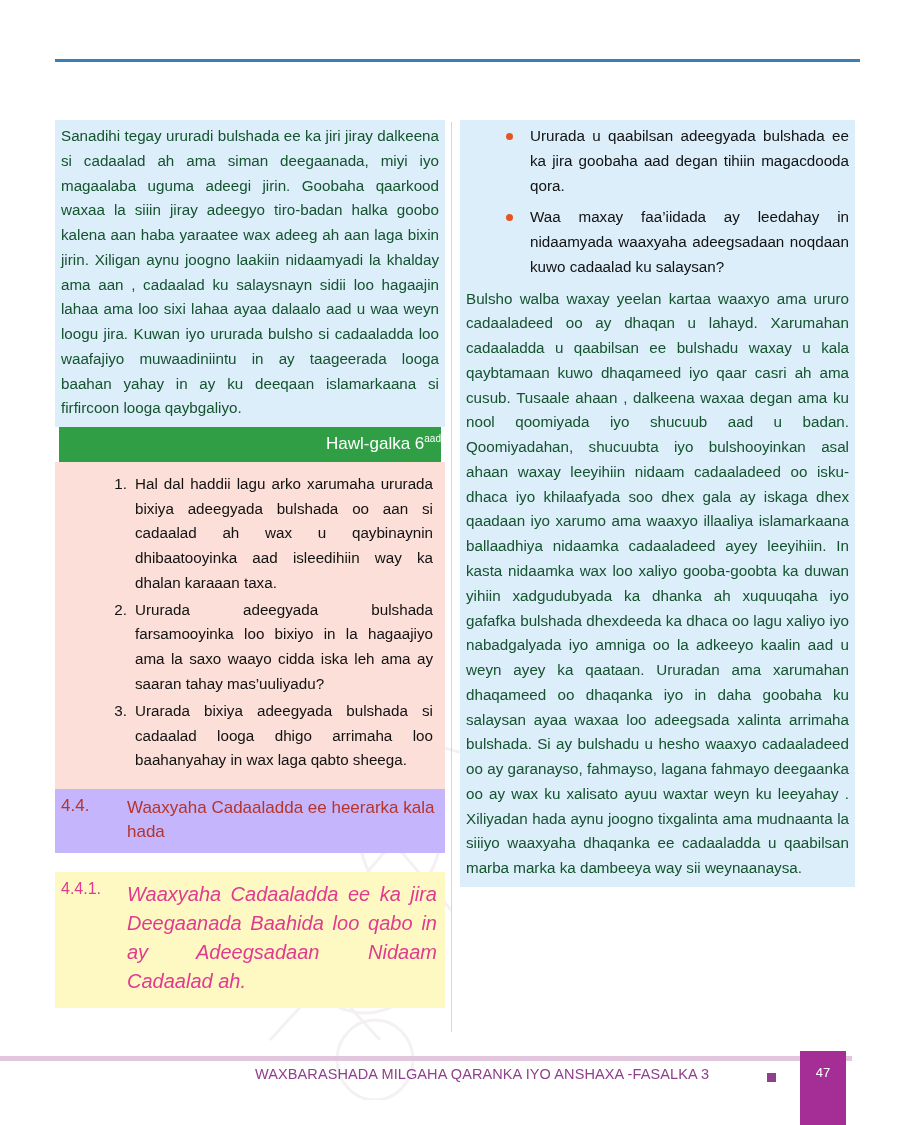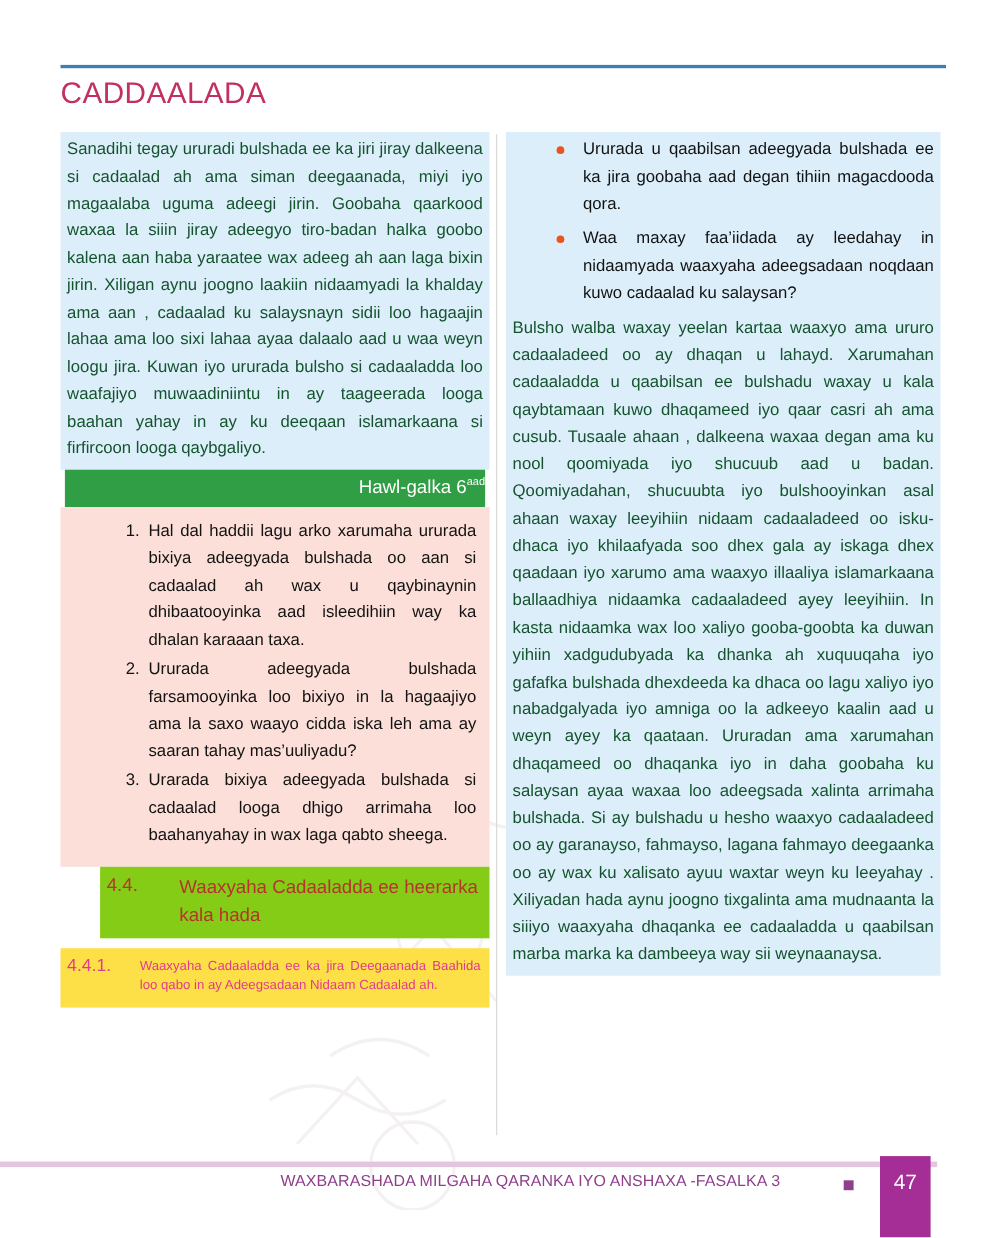--- a/index.html
+++ b/index.html
@@ -137,57 +137,57 @@
     left: 0;
     top: 0;
     width: 22px;
     text-align: right;
     font-size: 15.2px;
     color: #121212;
   }
 
   
   .sec-44 {
-    background: #84cc16;
+    background: #c4b5fd;
     display: flex;
     padding: 7px 6px 9px 6px;
-    margin-left: 36px;
   }
   .sec-44 .num {
     color: #b6342a;
     font-size: 17px;
     width: 66px;
     flex: 0 0 66px;
   }
   .sec-44 .txt {
     color: #b6342a;
     font-size: 17px;
     line-height: 1.42;
     flex: 1;
   }
 
   .sec-441 {
-    background: #fde047;
+    background: #fef9c3;
     display: flex;
     padding: 8px 8px 12px 6px;
-    margin-top: 9px;
+    margin-top: 19px;
   }
   .sec-441 .num {
     color: #e23a8f;
     font-size: 16px;
     width: 66px;
     flex: 0 0 66px;
   }
   .sec-441 .txt {
     color: #e23a8f;
-    font-size: 12px;
+    font-size: 20px;
     line-height: 1.45;
     flex: 1;
     text-align: justify;
     text-justify: inter-word;
+    font-style: italic;
   }
 
   
   ul.b-list {
     margin: 0;
     padding: 0 0 0 36px;
     list-style: none;
   }
   ul.b-list > li {
     position: relative;
@@ -251,21 +251,21 @@
     height: 74px;
     background: #a52d96;
   }
   .page-num-box span {
     position: absolute;
     left: 0;
     right: 0;
     top: 14px;
     text-align: center;
     color: #ffffff;
-    font-size: 19px;
+    font-size: 13px;
   }
 </style>
 </head>
 <body>
 
 <svg class="watermark" viewBox="0 0 420 660" xmlns="http://www.w3.org/2000/svg">
   <g fill="none" stroke="#c9b9c6" stroke-width="3">
     <path d="M60 30 q40 -25 80 0 q40 25 80 0"></path>
     <path d="M95 55 q25 -16 50 0"></path>
     <ellipse cx="125" cy="130" rx="42" ry="60"></ellipse>
@@ -277,21 +277,20 @@
     <path d="M150 520 q45 -30 90 0"></path>
     <path d="M95 560 q40 -26 80 0 q40 26 80 0"></path>
     <ellipse cx="225" cy="620" rx="38" ry="40"></ellipse>
     <path d="M120 600 l55 -60 l55 60"></path>
   </g>
 </svg>
 
 <div class="page">
 
   <div class="top-rule"></div>
-  <div class="page-title">CADDAALADA</div>
 
   <div class="col-divider"></div>
 
   <div class="col-left">
 
     <div class="blue-panel">
       <p class="body-text">Sanadihi tegay ururadi bulshada ee ka jiri jiray dalkeena si cadaalad ah ama siman deegaanada, miyi iyo magaalaba uguma adeegi jirin. Goobaha qaarkood waxaa la siiin jiray adeegyo tiro-badan halka goobo kalena aan haba yaraatee wax adeeg ah aan laga bixin jirin. Xiligan aynu joogno laakiin nidaamyadi la khalday ama aan , cadaalad ku salaysnayn sidii loo hagaajin lahaa ama loo sixi lahaa ayaa dalaalo aad u waa weyn loogu jira. Kuwan iyo ururada bulsho si cadaaladda loo waafajiyo muwaadiniintu in ay taageerada looga baahan yahay in ay ku deeqaan islamarkaana si firfircoon looga qaybgaliyo.</p>
     </div>
 
     <div class="activity-band">

